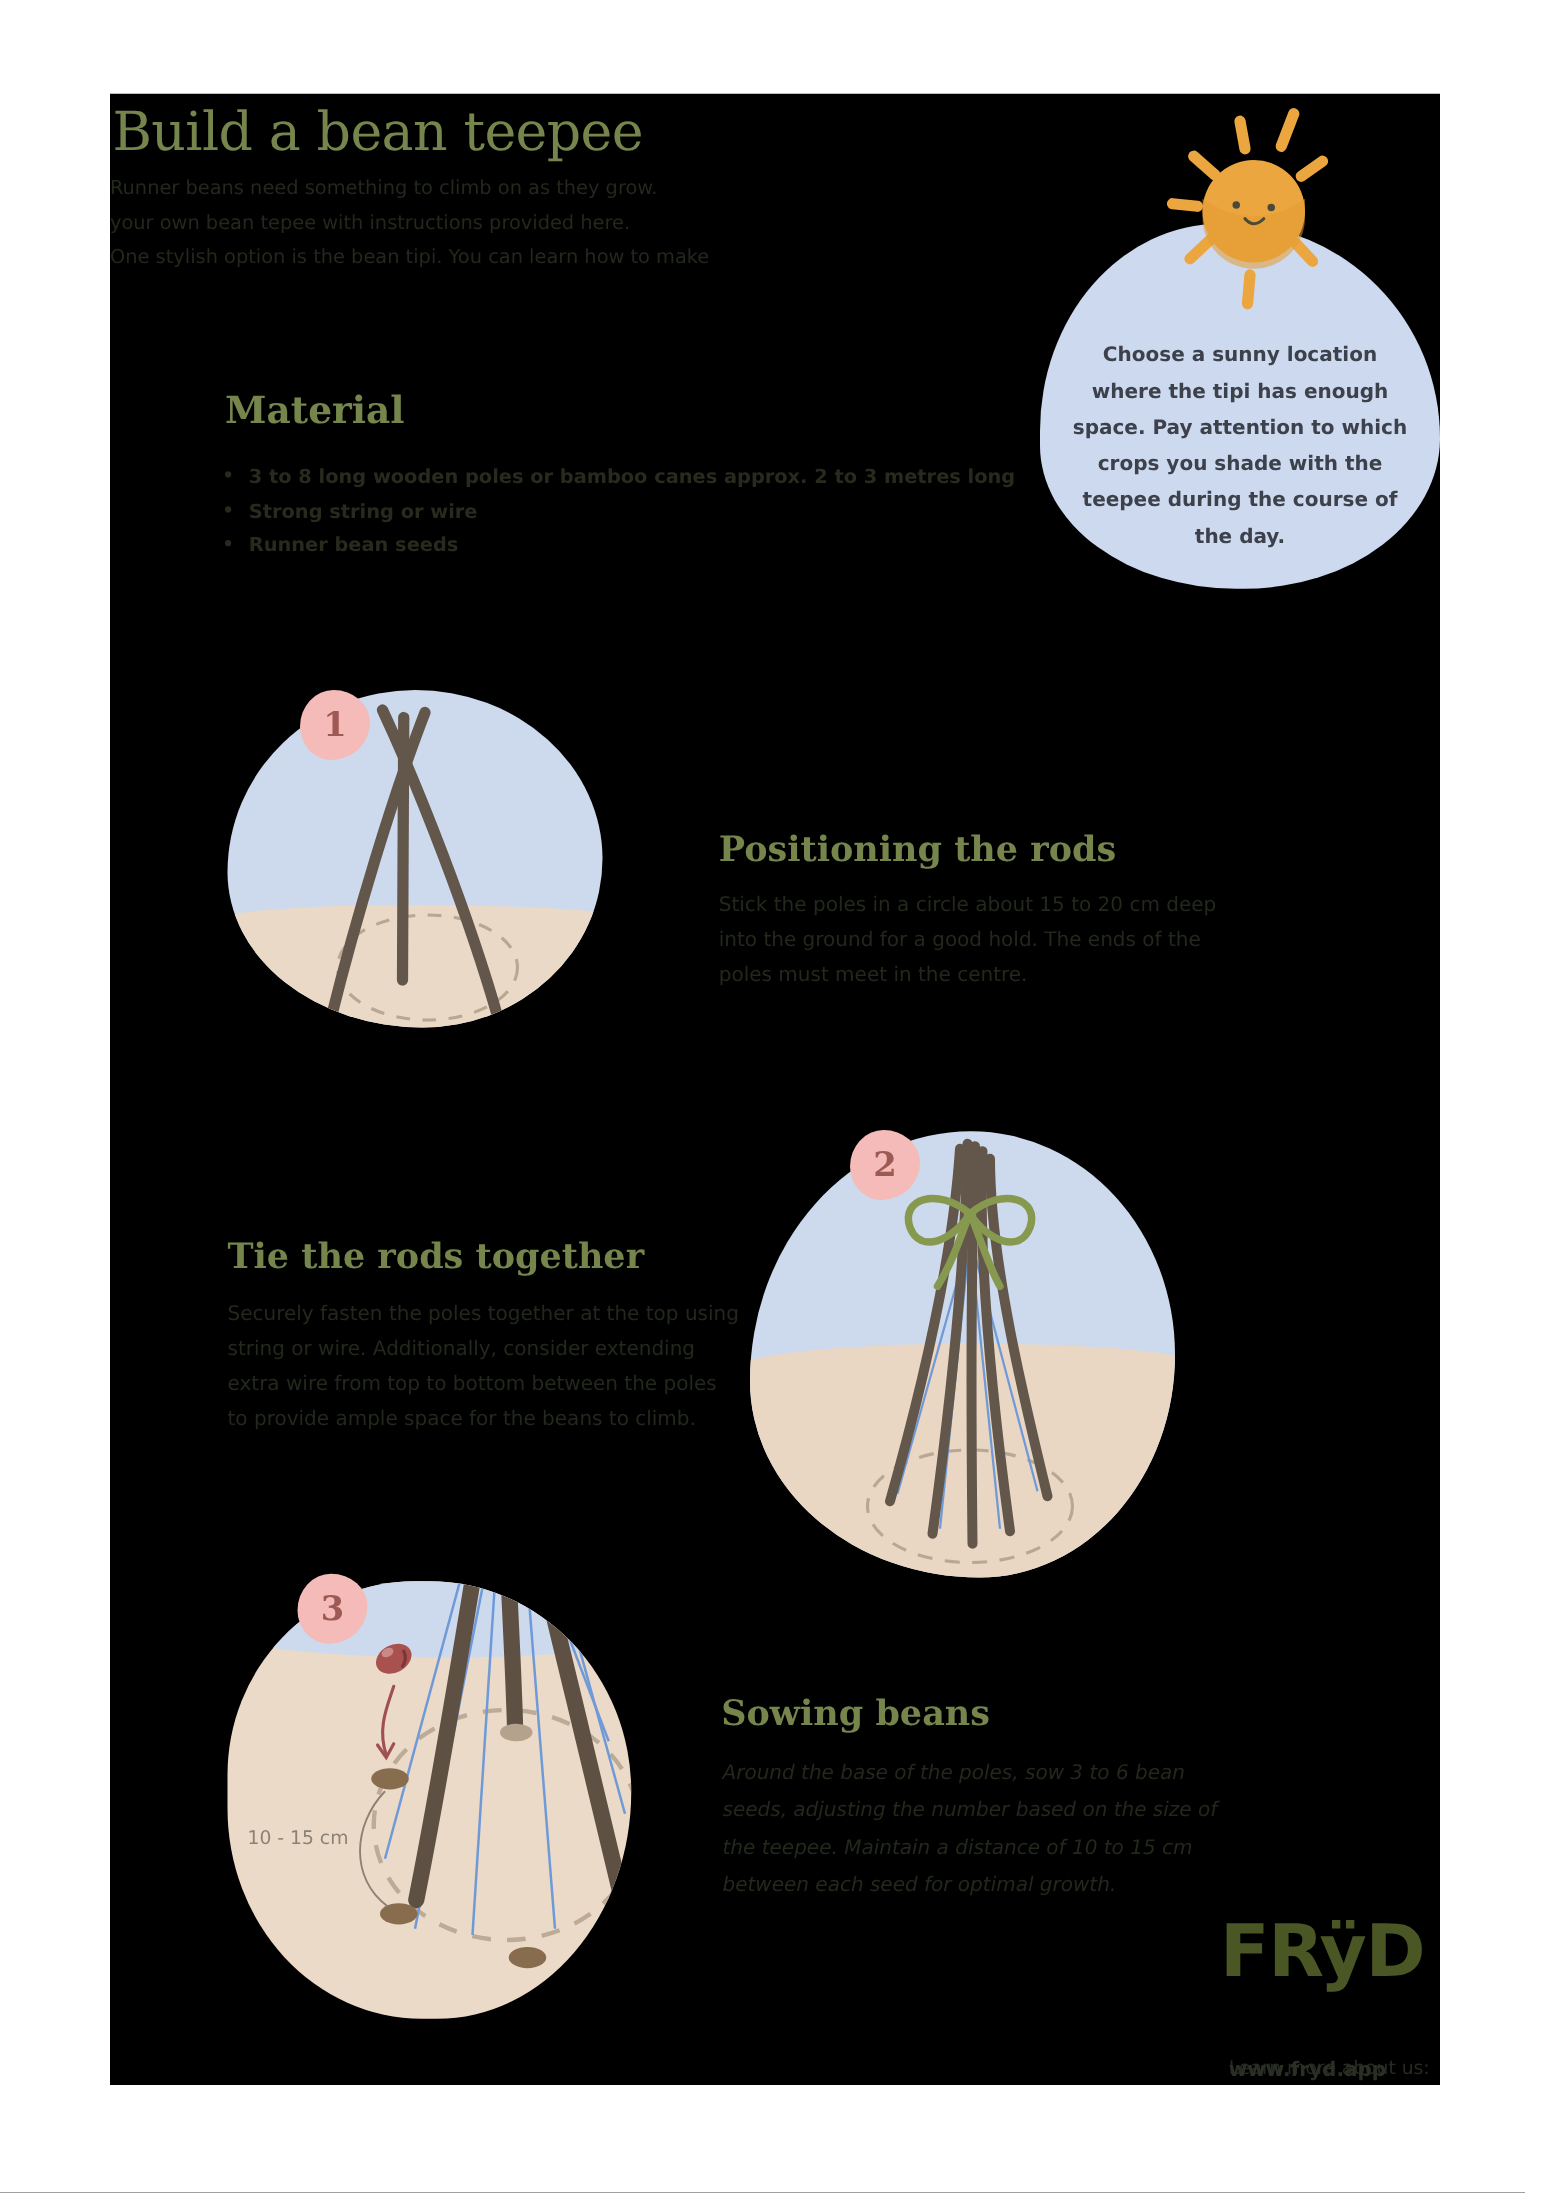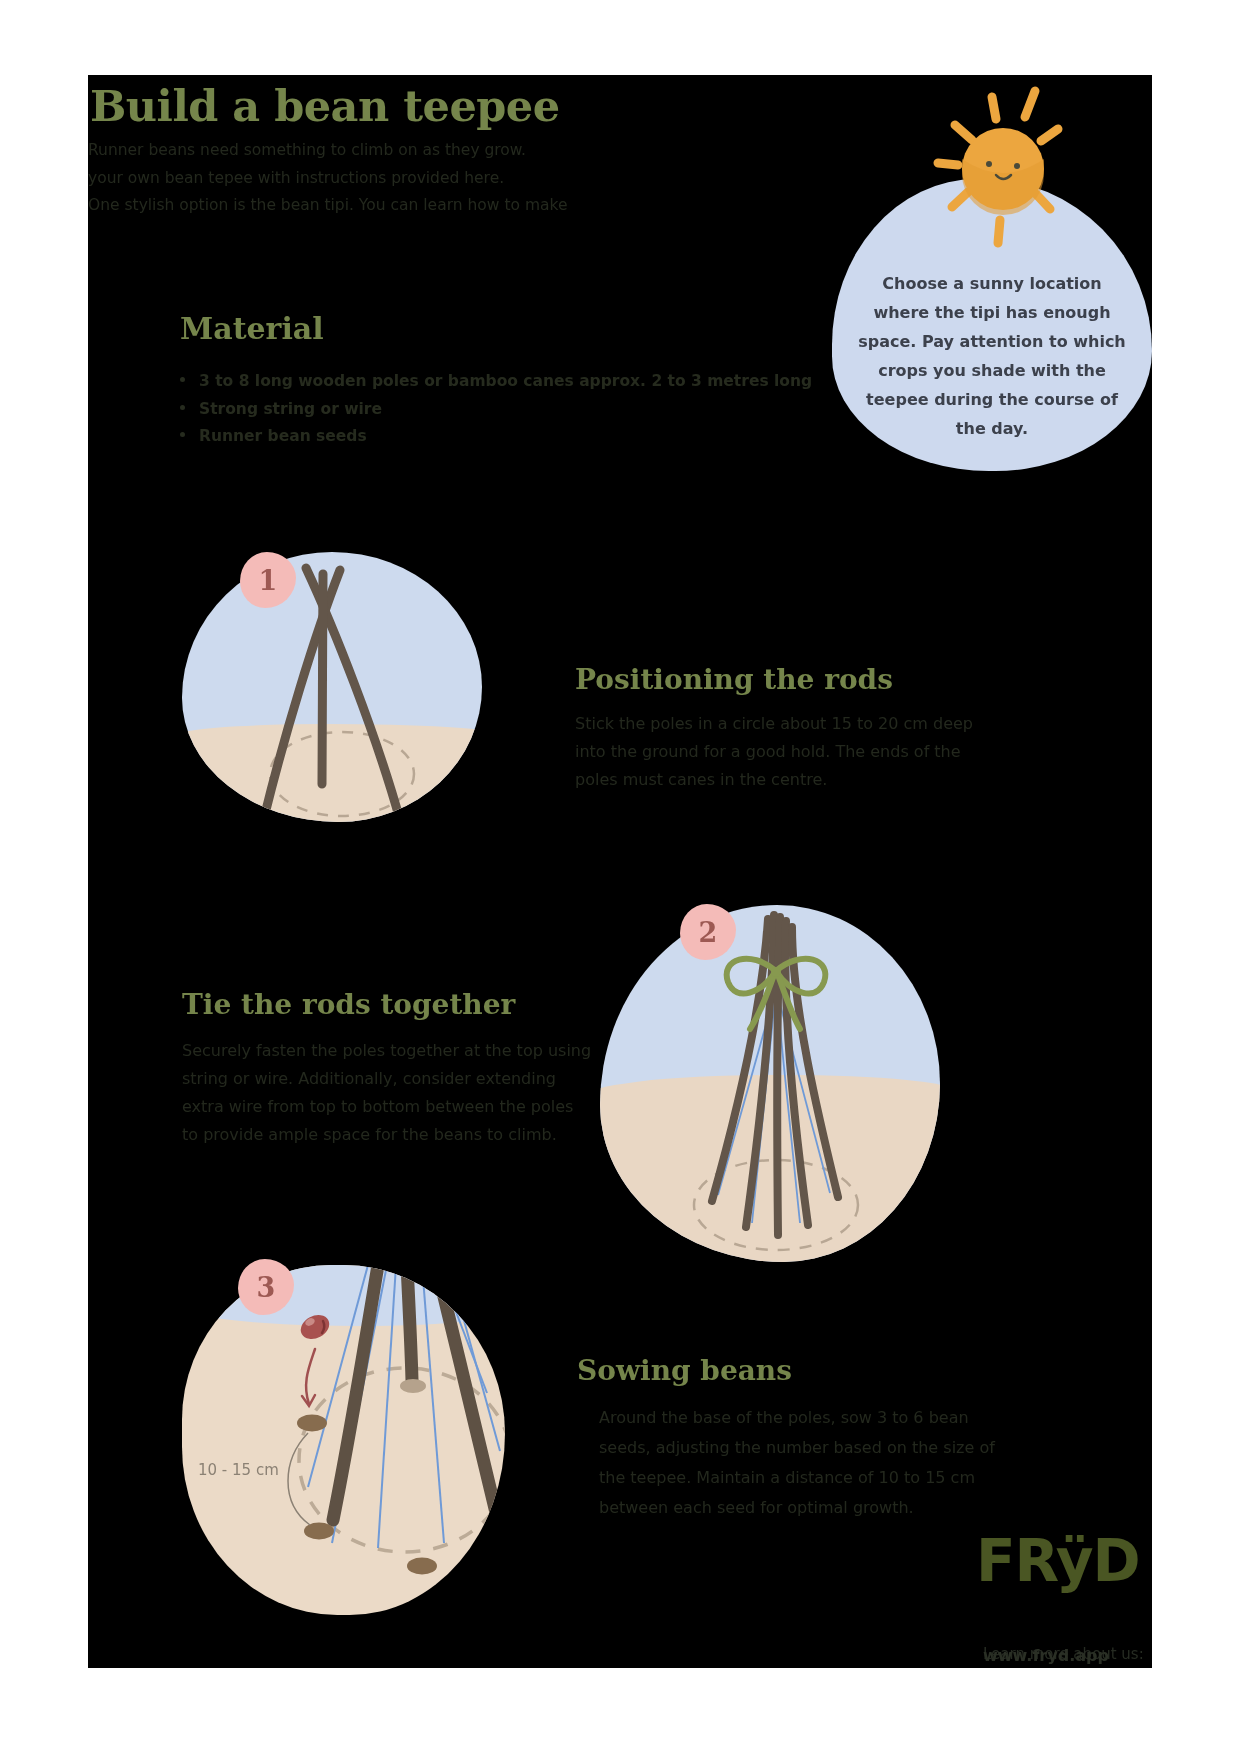--- a/index.html
+++ b/index.html
@@ -1,21 +1,21 @@
 <!DOCTYPE html>
 <html><head>
 <meta charset="utf-8">
 <style>
   html,body{margin:0;padding:0;}
   body{background:#ffffff;font-family:"DejaVu Sans",sans-serif;}
   .page{position:relative;width:1241px;height:1754px;background:#ffffff;overflow:hidden;}
   .canvas{position:absolute;left:88px;top:75px;width:1064px;height:1593px;background:#000000;overflow:hidden;}
   .abs{position:absolute;}
 
-  .title{font-family:"DejaVu Serif",serif;font-weight:bold;font-size:43px;color:#75854b;letter-spacing:-0.5px;}
+  .title{font-family:"DejaVu Serif",serif;font-weight:normal;font-size:43px;color:#75854b;letter-spacing:-0.5px;}
   .h2{font-family:"DejaVu Serif",serif;font-weight:bold;font-size:28px;color:#75854b;}
   .h2.material{font-size:30px;}
   .body-line{font-size:15.5px;line-height:27.5px;color:#23281d;}
   .step-line{font-size:16px;line-height:28px;color:#23281d;}
   .sow-line{line-height:30px;}
   .bullet{display:flex;align-items:baseline;font-size:15.5px;line-height:27.5px;font-weight:600;color:#262b1e;text-align:right;}
   .bullet .dot{width:5px;height:5px;border-radius:50%;background:#262b1e;margin-right:14px;position:relative;top:-4px;flex:0 0 auto;}
 
   .bubble{background:#cdd9ee;border-radius:46% 54% 50% 50% / 58% 60% 42% 40%;}
   .bubble-text{padding-top:90px;text-align:center;font-size:16px;font-weight:700;line-height:29px;color:#3c414c;}
@@ -108,21 +108,21 @@
       </svg>
     </div>
     <div class="abs badge" style="left:152px;top:477px;">
         <span>1</span>
       </div>
 
     <div class="abs h2" style="left:487px;top:588px;">Positioning the rods</div>
     <div class="abs" style="left:487px;top:635px;">
       <div class="step-line">Stick the poles in a circle about 15 to 20 cm deep</div>
       <div class="step-line">into the ground for a good hold. The ends of the</div>
-      <div class="step-line">poles must canes in the centre.</div>
+      <div class="step-line">poles must meet in the centre.</div>
     </div>
 
     <div class="abs h2" style="left:94px;top:913px;">Tie the rods together</div>
     <div class="abs" style="left:94px;top:962px;">
       <div class="step-line">Securely fasten the poles together at the top using</div>
       <div class="step-line">string or wire. Additionally, consider extending</div>
       <div class="step-line">extra wire from top to bottom between the poles</div>
       <div class="step-line">to provide ample space for the beans to climb.</div>
     </div>
 
@@ -191,21 +191,21 @@
           <path d="M120,131 L127,141 L133,130"></path>
         </g>
       </svg>
     </div>
     <div class="abs badge" style="left:150px;top:1184px;">
         <span>3</span>
       </div>
     <div class="abs annotation" style="left:110px;top:1386px;">10 - 15 cm</div>
 
     <div class="abs h2" style="left:489px;top:1279px;">Sowing beans</div>
-    <div class="abs" style="left:511px;top:1328px;">
+    <div class="abs" style="left:490px;top:1328px;font-style:italic;">
       <div class="step-line sow-line">Around the base of the poles, sow 3 to 6 bean</div>
       <div class="step-line sow-line">seeds, adjusting the number based on the size of</div>
       <div class="step-line sow-line">the teepee. Maintain a distance of 10 to 15 cm</div>
       <div class="step-line sow-line">between each seed for optimal growth.</div>
     </div>
 
     <div class="abs logo" style="left:888px;top:1452px;">FRÿD</div>
     <div class="abs learn" style="left:895px;top:1545px;">Learn more about us:</div>
     <div class="abs url" style="left:895px;top:1571px;">www.fryd.app</div>
 

